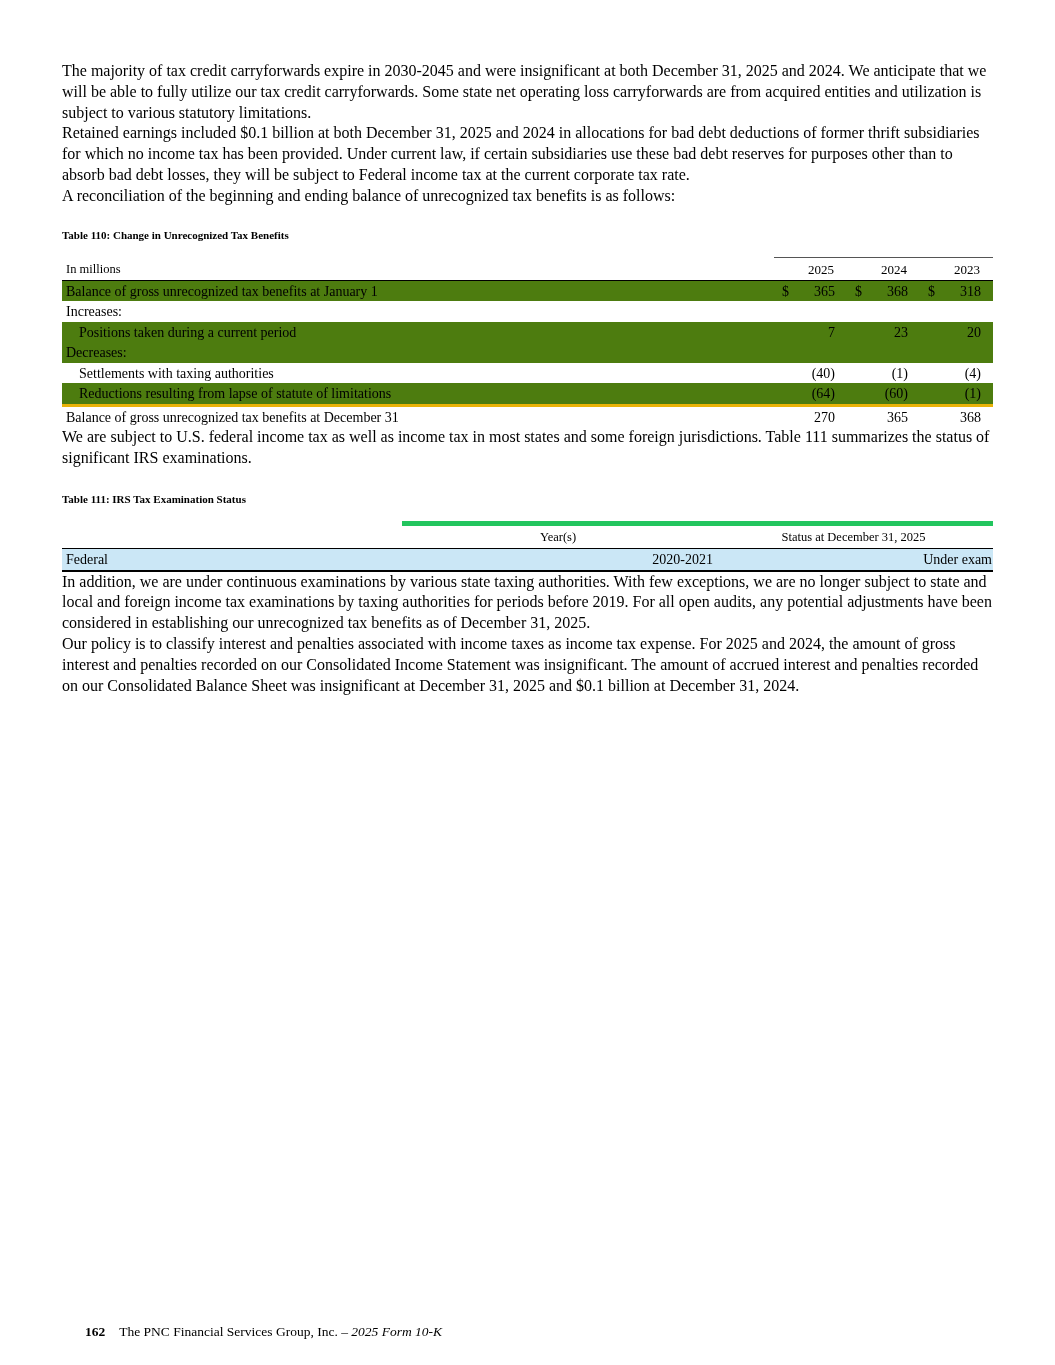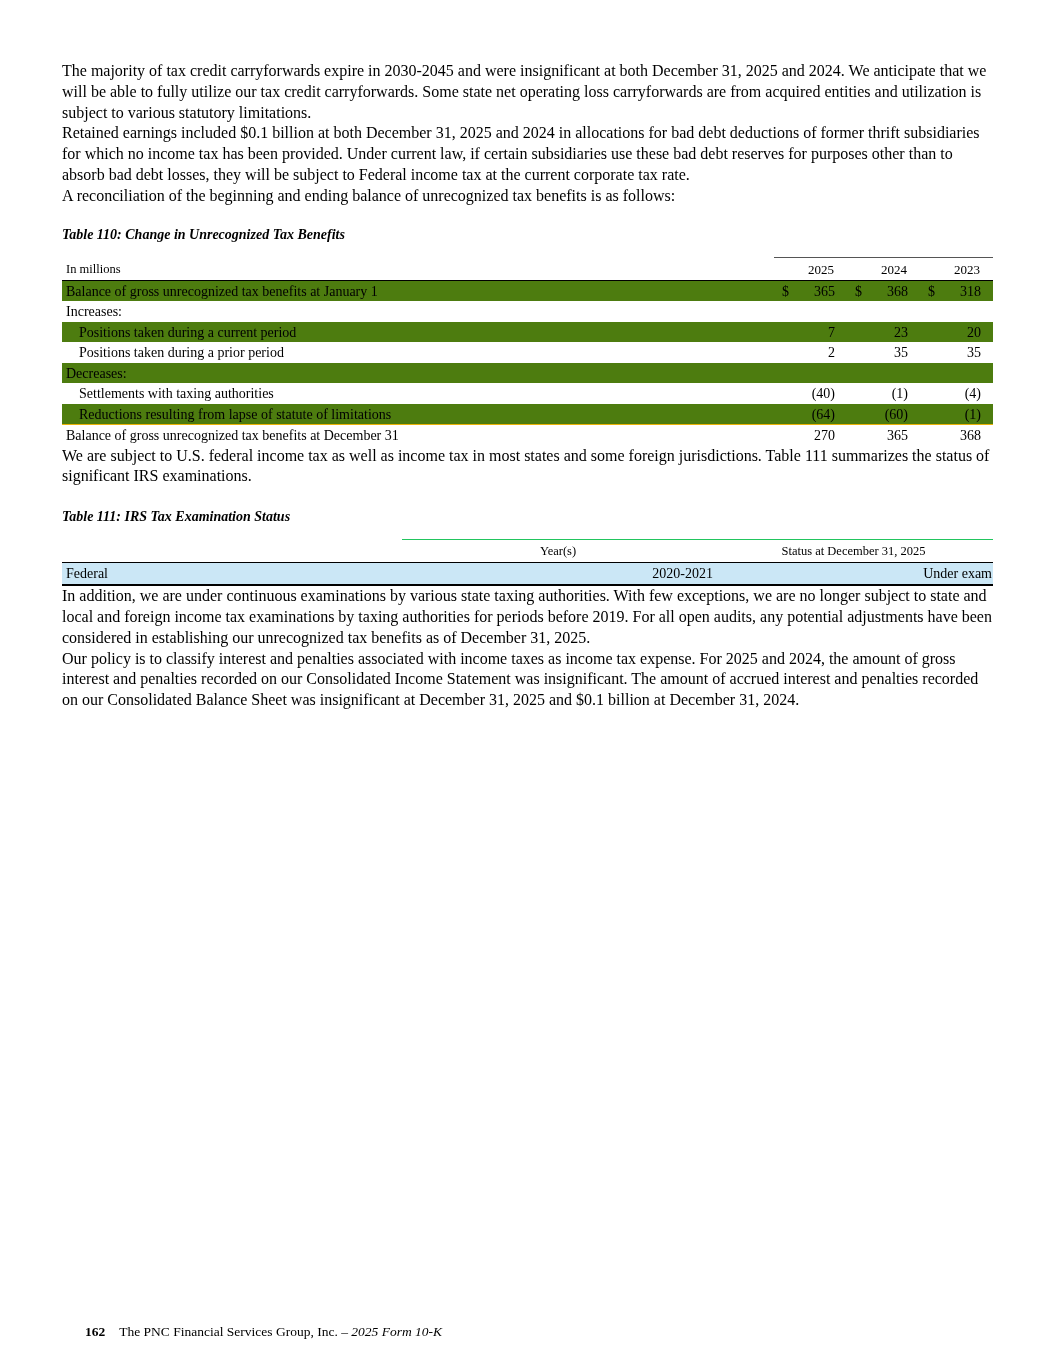--- a/index.html
+++ b/index.html
@@ -19,23 +19,22 @@
   p.body {
     font-size:16px;
     line-height:20.8px;
     margin:0;
     text-align:left;
   }
   .pt1 { padding-top:61px; }
   .mt-p2 { margin-top:21px; }
   .mt-p3 { margin-top:14px; }
   .table-title {
-    font-size:14px;
+    font-size:11px;
     font-weight:bold;
-    font-style:italic;
     line-height:18px;
   }
   .mt-t110-title { margin-top:19px; }
   .mt-t111-title { margin-top:21px; }
 
   
   table.t110 {
     width:931px;
     border-collapse:collapse;
     margin-top:13px;
@@ -62,21 +61,21 @@
     text-align:right;
     padding-right:13px;
     font-size:13px;
     padding-top:4px;
   }
   .t110 td.lbl { text-align:left; padding-left:4px; }
   .t110 td.lbl.indent { padding-left:17px; }
   .t110 td.dcol { text-align:left; padding-left:8px; }
   .t110 td.vcol { text-align:right; padding-right:12px; }
   .t110 tr.shaded td { background:#4d7c0f; }
-  .t110 tr.topline td { border-top:1px solid #eab308; }
+  .t110 tr.topline td { border-top:3px solid #eab308; }
   .t110 tr.last td { border-bottom:2.5px solid #000; }
 
   
   table.t111 {
     width:931px;
     border-collapse:collapse;
     margin-top:13px;
     font-size:14px;
     table-layout:fixed;
   }
@@ -86,21 +85,21 @@
     padding-bottom:3px;
     vertical-align:bottom;
     white-space:nowrap;
   }
   .t111 tr.hdr td {
     border-bottom:1px solid #000;
     font-size:12.5px;
     text-align:center;
     padding-bottom:3px;
   }
-  .t111 tr.hdr td.rule { border-top:1px solid #22c55e; padding-top:4px; }
+  .t111 tr.hdr td.rule { border-top:5px solid #22c55e; padding-top:4px; }
   .t111 tr.row td { background:#cbe7f6; border-bottom:2.5px solid #000; }
   .t111 td.lbl { text-align:left; padding-left:4px; }
   .t111 td.ctr { text-align:right; }
 
   .mt-p4 { margin-top:26px; }
   .mt-p5 { margin-top:30px; }
   .mt-p6 { margin-top:19px; }
 
   
   .footer {
@@ -164,29 +163,20 @@
     </tr>
     <tr class="shaded">
       <td class="lbl indent">Positions taken during a current period</td>
       <td class="dcol"></td>
       <td class="vcol">7</td>
       <td class="dcol"></td>
       <td class="vcol">23</td>
       <td class="dcol"></td>
       <td class="vcol">20</td>
     </tr>
-    <tr>
-      <td class="lbl indent">Positions taken during a prior period</td>
-      <td class="dcol"></td>
-      <td class="vcol">2</td>
-      <td class="dcol"></td>
-      <td class="vcol">35</td>
-      <td class="dcol"></td>
-      <td class="vcol">35</td>
-    </tr>
     <tr class="shaded">
       <td class="lbl">Decreases:</td>
       <td class="dcol"></td>
       <td class="vcol"></td>
       <td class="dcol"></td>
       <td class="vcol"></td>
       <td class="dcol"></td>
       <td class="vcol"></td>
     </tr>
     <tr>

